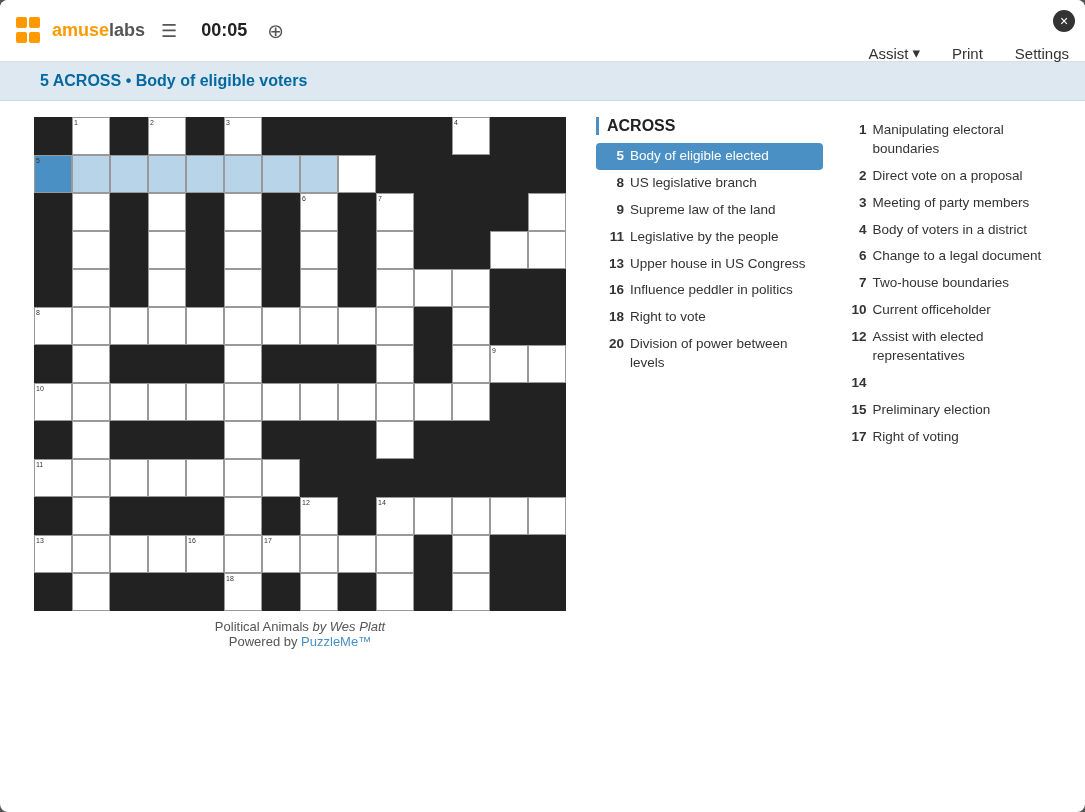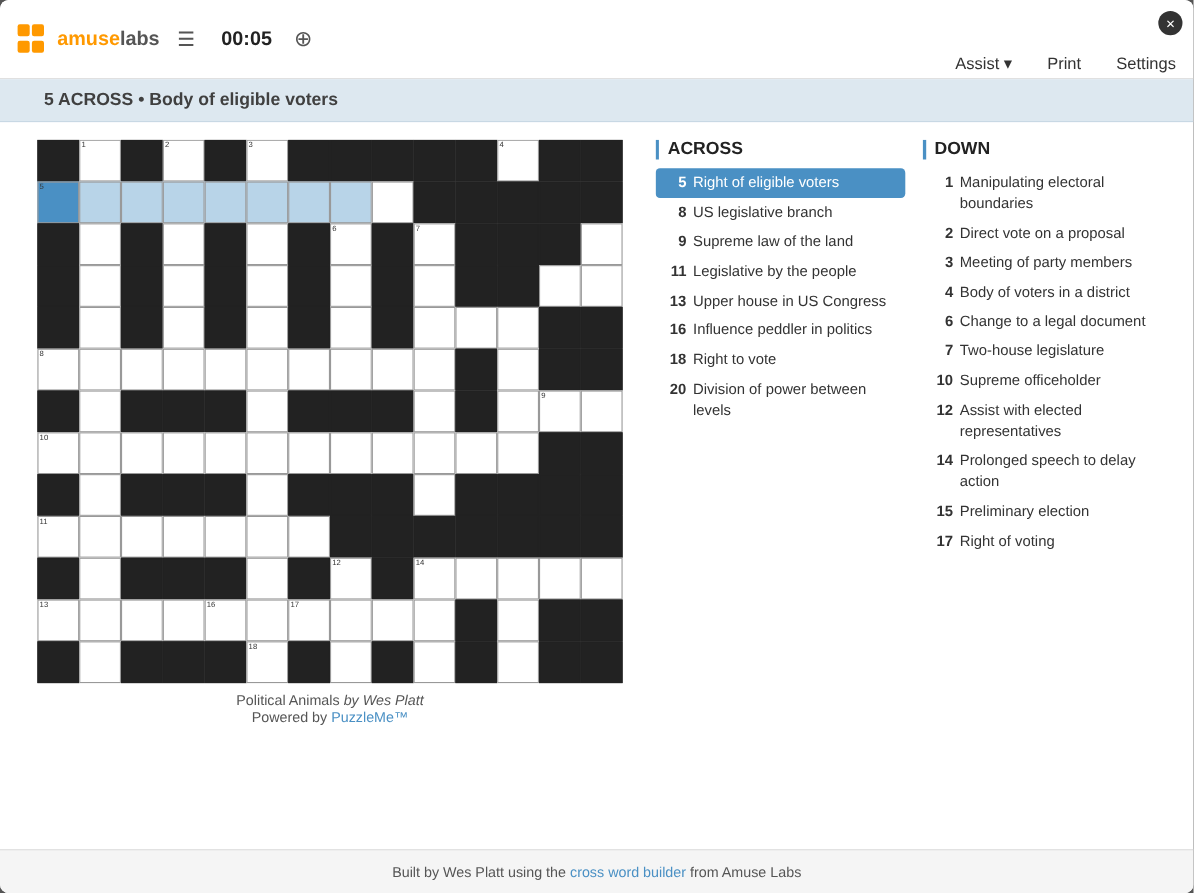--- a/index.html
+++ b/index.html
@@ -20,21 +20,21 @@
       position: relative;
       display: flex;
       flex-direction: column;
     }
     .title-bar {
       background: #fff;
       border-bottom: 1px solid #ddd;
       display: flex;
       align-items: center;
       padding: 0 16px;
-      height: 72px;
+      height: 62px;
       flex-shrink: 0;
     }
     .close-btn {
       position: absolute;
       top: 10px;
       right: 10px;
       width: 22px;
       height: 22px;
       background: #333;
       border-radius: 50%;
@@ -105,21 +105,21 @@
     .assist-btn {
       display: flex;
       align-items: center;
       gap: 4px;
     }
     .clue-banner {
       background: #dde8f0;
       padding: 10px 40px;
       font-size: 16px;
       font-weight: bold;
-      color: #404040;
+      color: #0369a1;
       flex-shrink: 0;
       border-bottom: 1px solid #c8d8e4;
     }
     .main-content {
       display: flex;
       flex: 1;
       overflow: hidden;
       padding: 16px 20px 0 20px;
       gap: 16px;
     }
@@ -468,21 +468,21 @@
         <span>Powered by</span> <a href="#">PuzzleMe™</a>
       </div>
     </div>
 
     <div class="clues-area">
       <div class="clue-column">
         <div class="clue-column-title">ACROSS</div>
         <div id="across-list">
             <div class="clue-item active">
               <span class="clue-num">5</span>
-              <span>Right of eligible voters</span>
+              <span>Body of eligible elected</span>
             </div>
             <div class="clue-item">
               <span class="clue-num">8</span>
               <span>US legislative branch</span>
             </div>
             <div class="clue-item">
               <span class="clue-num">9</span>
               <span>Supreme law of the land</span>
             </div>
             <div class="clue-item">
@@ -501,21 +501,20 @@
               <span class="clue-num">18</span>
               <span>Right to vote</span>
             </div>
             <div class="clue-item">
               <span class="clue-num">20</span>
               <span>Division of power between levels</span>
             </div>
           </div>
       </div>
       <div class="clue-column">
-        <div class="clue-column-title">DOWN</div>
         <div id="down-list">
             <div class="clue-item">
               <span class="clue-num">1</span>
               <span>Manipulating electoral boundaries</span>
             </div>
             <div class="clue-item">
               <span class="clue-num">2</span>
               <span>Direct vote on a proposal</span>
             </div>
             <div class="clue-item">
@@ -525,45 +524,39 @@
             <div class="clue-item">
               <span class="clue-num">4</span>
               <span>Body of voters in a district</span>
             </div>
             <div class="clue-item">
               <span class="clue-num">6</span>
               <span>Change to a legal document</span>
             </div>
             <div class="clue-item">
               <span class="clue-num">7</span>
-              <span>Two-house legislature</span>
+              <span>Two-house boundaries</span>
             </div>
             <div class="clue-item">
               <span class="clue-num">10</span>
-              <span>Supreme officeholder</span>
+              <span>Current officeholder</span>
             </div>
             <div class="clue-item">
               <span class="clue-num">12</span>
               <span>Assist with elected representatives</span>
             </div>
             <div class="clue-item">
               <span class="clue-num">14</span>
-              <span>Prolonged speech to delay action</span>
             </div>
             <div class="clue-item">
               <span class="clue-num">15</span>
               <span>Preliminary election</span>
             </div>
             <div class="clue-item">
               <span class="clue-num">17</span>
               <span>Right of voting</span>
             </div>
           </div>
       </div>
     </div>
   </div>
 
-  <div class="footer">
-    <span>Built by Wes Platt using the</span>
-    <a href="#">cross word builder</a>
-    <span>from Amuse Labs</span>
-  </div>
 </div>
 
 </body></html>

